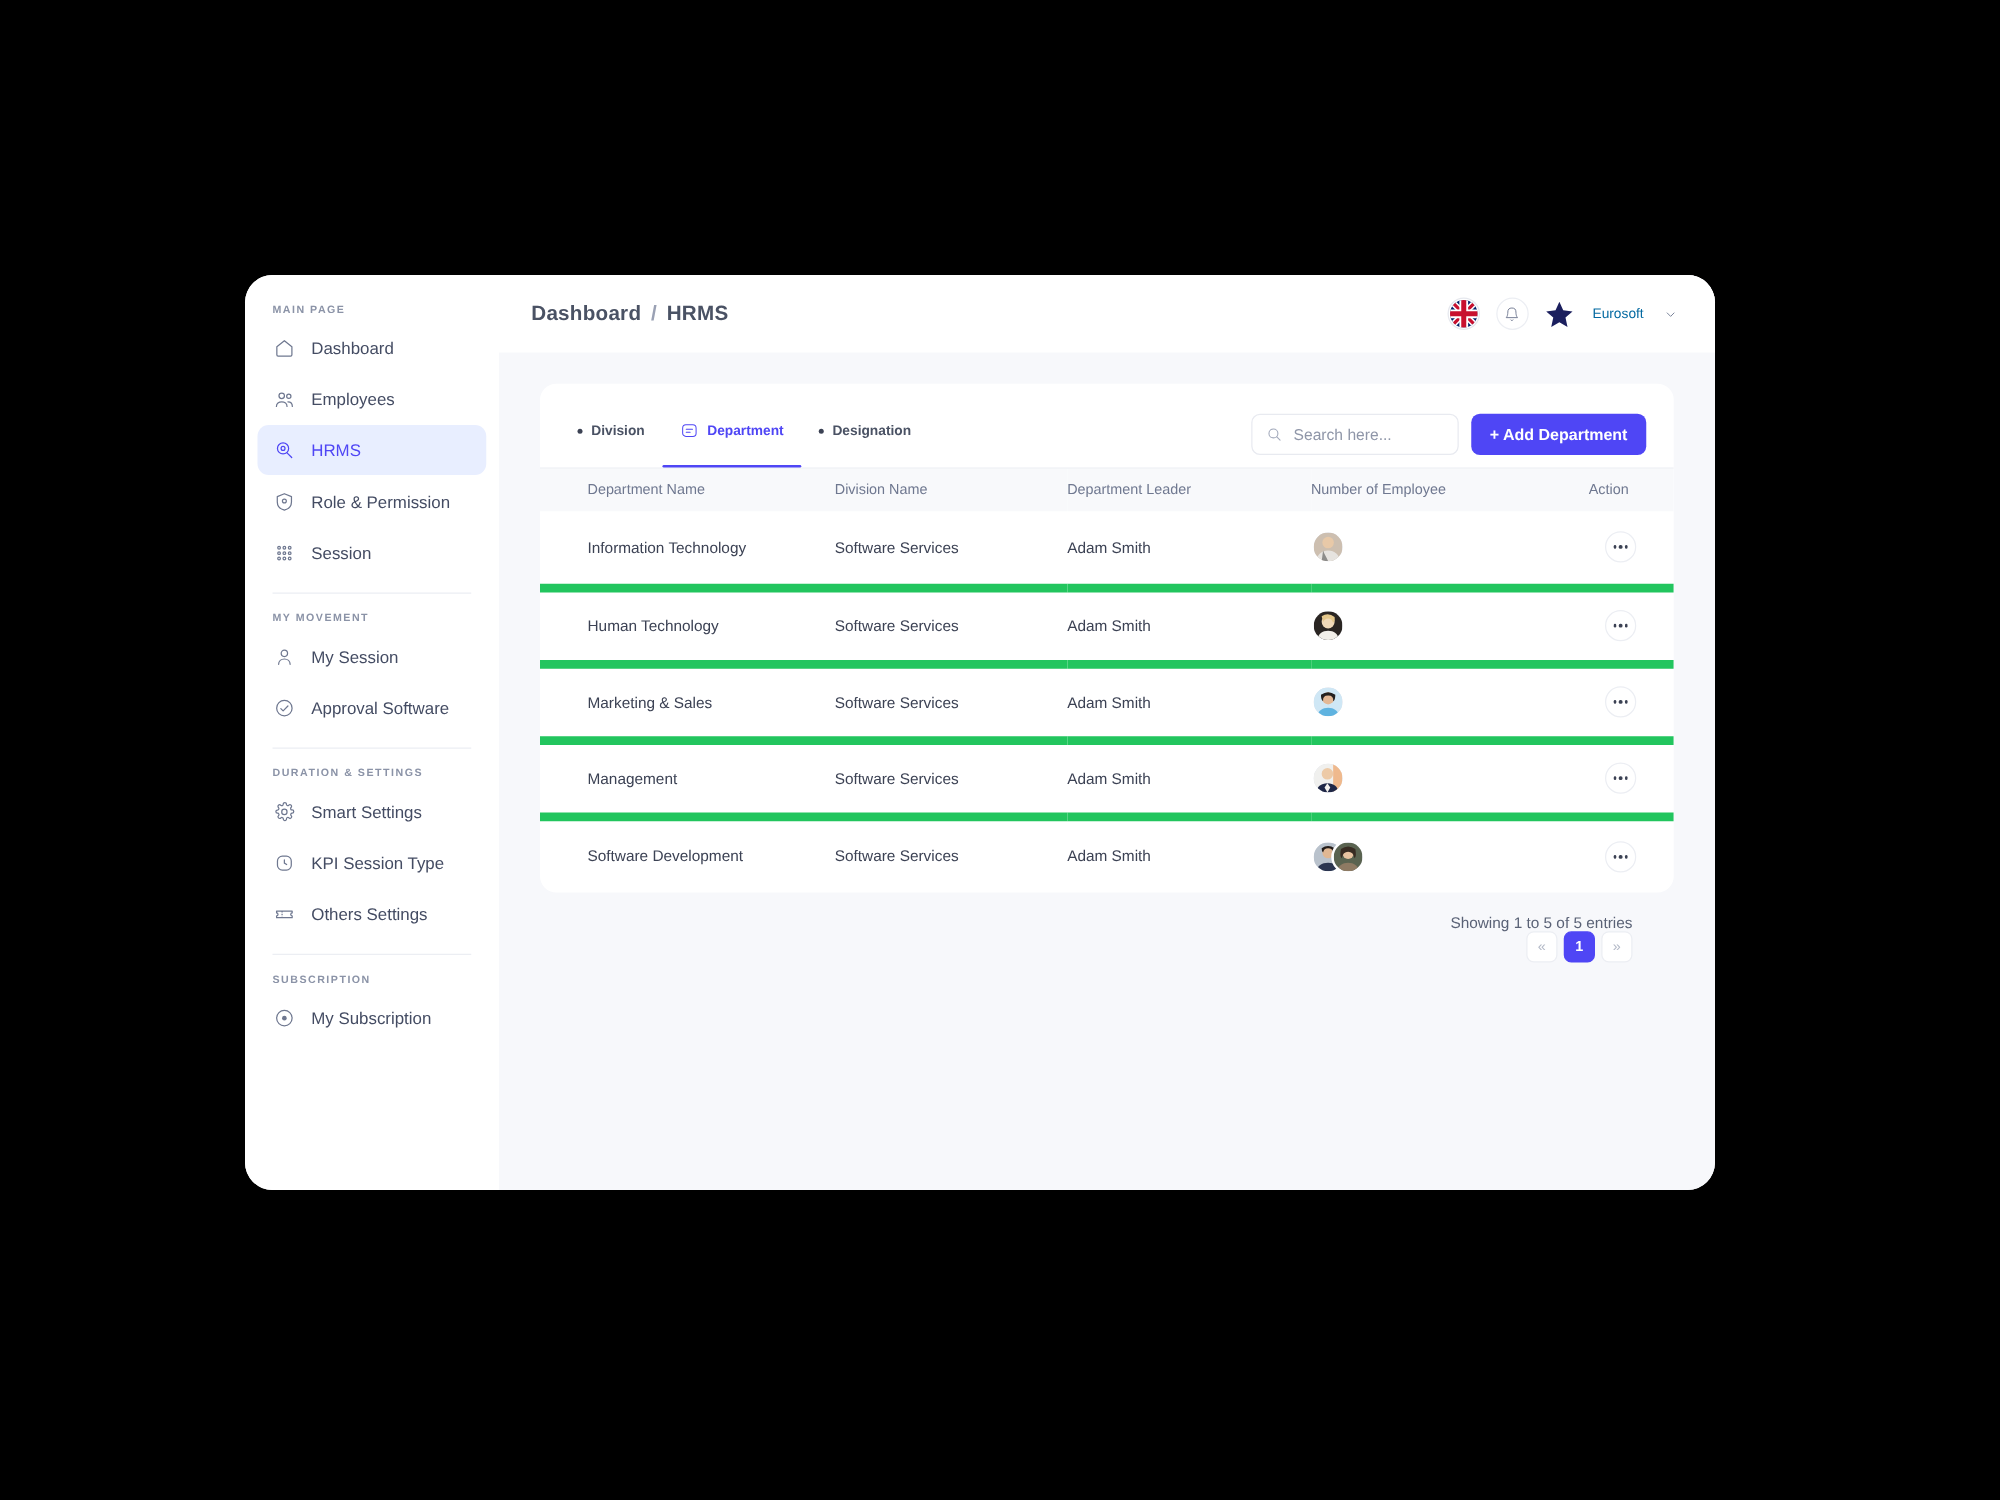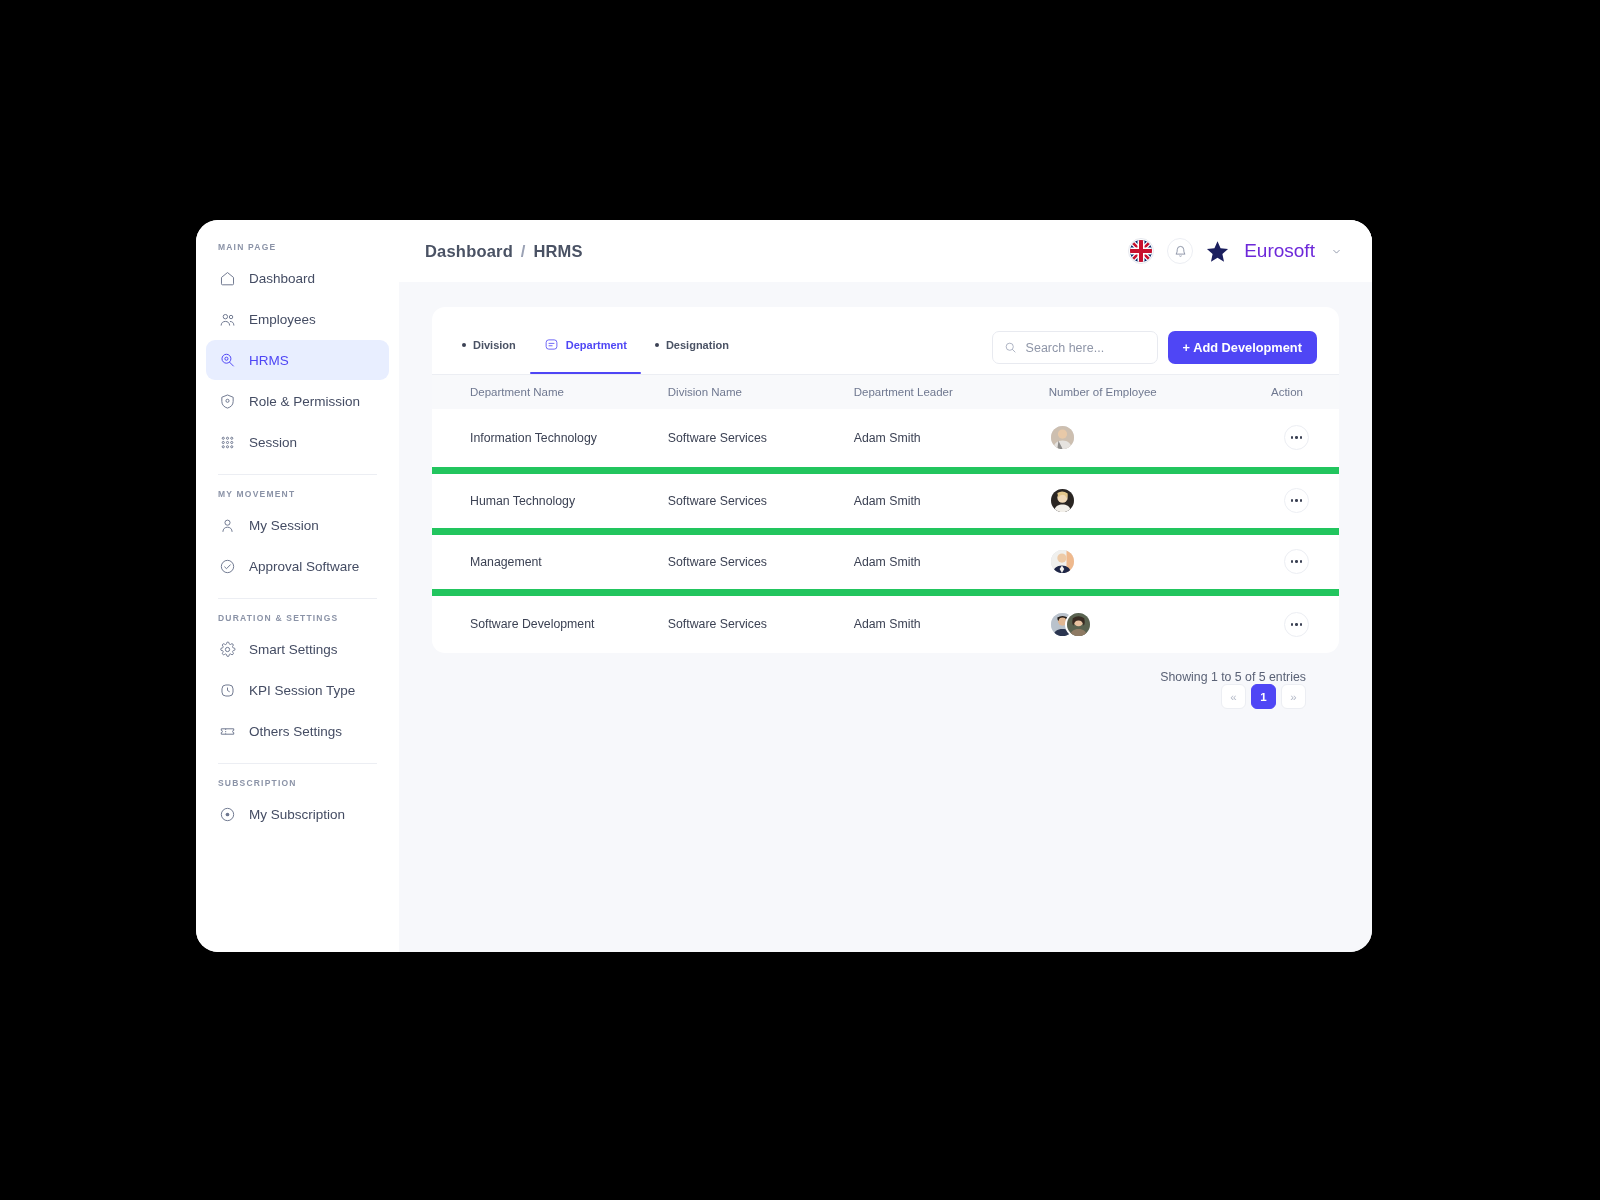--- a/index.html
+++ b/index.html
@@ -84,21 +84,21 @@
   .topbar-right { margin-left: auto; display: flex; align-items: center; gap: 13px; }
   .round-btn {
     width: 26px; height: 26px; border-radius: 50%;
     background: #fff; border: 1px solid #eceef3;
     display: flex; align-items: center; justify-content: center;
     cursor: pointer; overflow: hidden;
   }
   .flag-btn { border: 1px solid #e6e8ee; }
   .bell-btn svg { width: 13px; height: 13px; stroke: #6f7890; fill: none; stroke-width: 1.4; }
   .user-star { width: 23px; height: 23px; }
-  .user-name { font-size: 19px; color: #6d28d9; margin-left: 2px; }
+  .user-name { font-size: 11px; color: #0369a1; margin-left: 2px; }
   .chev { width: 11px; height: 11px; stroke: #6f7890; fill: none; stroke-width: 1.6; margin-left: 3px; }
 
   
   #content { flex: 1 1 auto; padding: 25px 33px 0 33px; min-height: 0; }
 
   #card {
     background: #ffffff;
     border-radius: 13px;
     overflow: hidden;
   }
@@ -434,21 +434,21 @@
           </div>
 
           <div class="card-actions">
             <div class="search-box">
               <svg viewBox="0 0 24 24">
                   <circle cx="10.6" cy="10.6" r="6.6"></circle>
                   <path d="M15.6 15.6 20.4 20.4" stroke-linecap="round"></path>
                 </svg>
               <input type="text" placeholder="Search here..." style="">
             </div>
-            <button class="add-btn">+ Add Development</button>
+            <button class="add-btn">+ Add Department</button>
           </div>
         </div>
 
         <div class="tab-divider"></div>
 
         <table>
           <thead>
             <tr>
               <th class="col-dept">Department Name</th>
               <th class="col-div">Division Name</th>
@@ -502,20 +502,44 @@
               </td>
               <td>
                 <span class="action-btn">
                     <i></i>
                     <i></i>
                     <i></i>
                   </span>
               </td>
             </tr>
 
+            <tr>
+              <td>Marketing &amp; Sales</td>
+              <td>Software Services</td>
+              <td>Adam Smith</td>
+              <td>
+                <div class="avatars">
+                  <span class="avatar">
+                    <svg viewBox="0 0 40 40">
+                        <rect width="40" height="40" fill="#cfe7f5"></rect>
+                        <circle cx="20" cy="15" r="8.5" fill="#e3b895"></circle>
+                        <path d="M10 10q10-7 20 0 0 8-3 9 1-8-7-8t-7 8q-3-2-3-9z" fill="#23201f"></path>
+                        <path d="M5 40c1-8 7-12 15-12s14 4 15 12z" fill="#5fb3e0"></path>
+                      </svg>
+                  </span>
+                </div>
+              </td>
+              <td>
+                <span class="action-btn">
+                    <i></i>
+                    <i></i>
+                    <i></i>
+                  </span>
+              </td>
+            </tr>
 
             <tr>
               <td>Management</td>
               <td>Software Services</td>
               <td>Adam Smith</td>
               <td>
                 <div class="avatars">
                   <span class="avatar">
                     <svg viewBox="0 0 40 40">
                         <rect width="40" height="40" fill="#f0f0ee"></rect>

